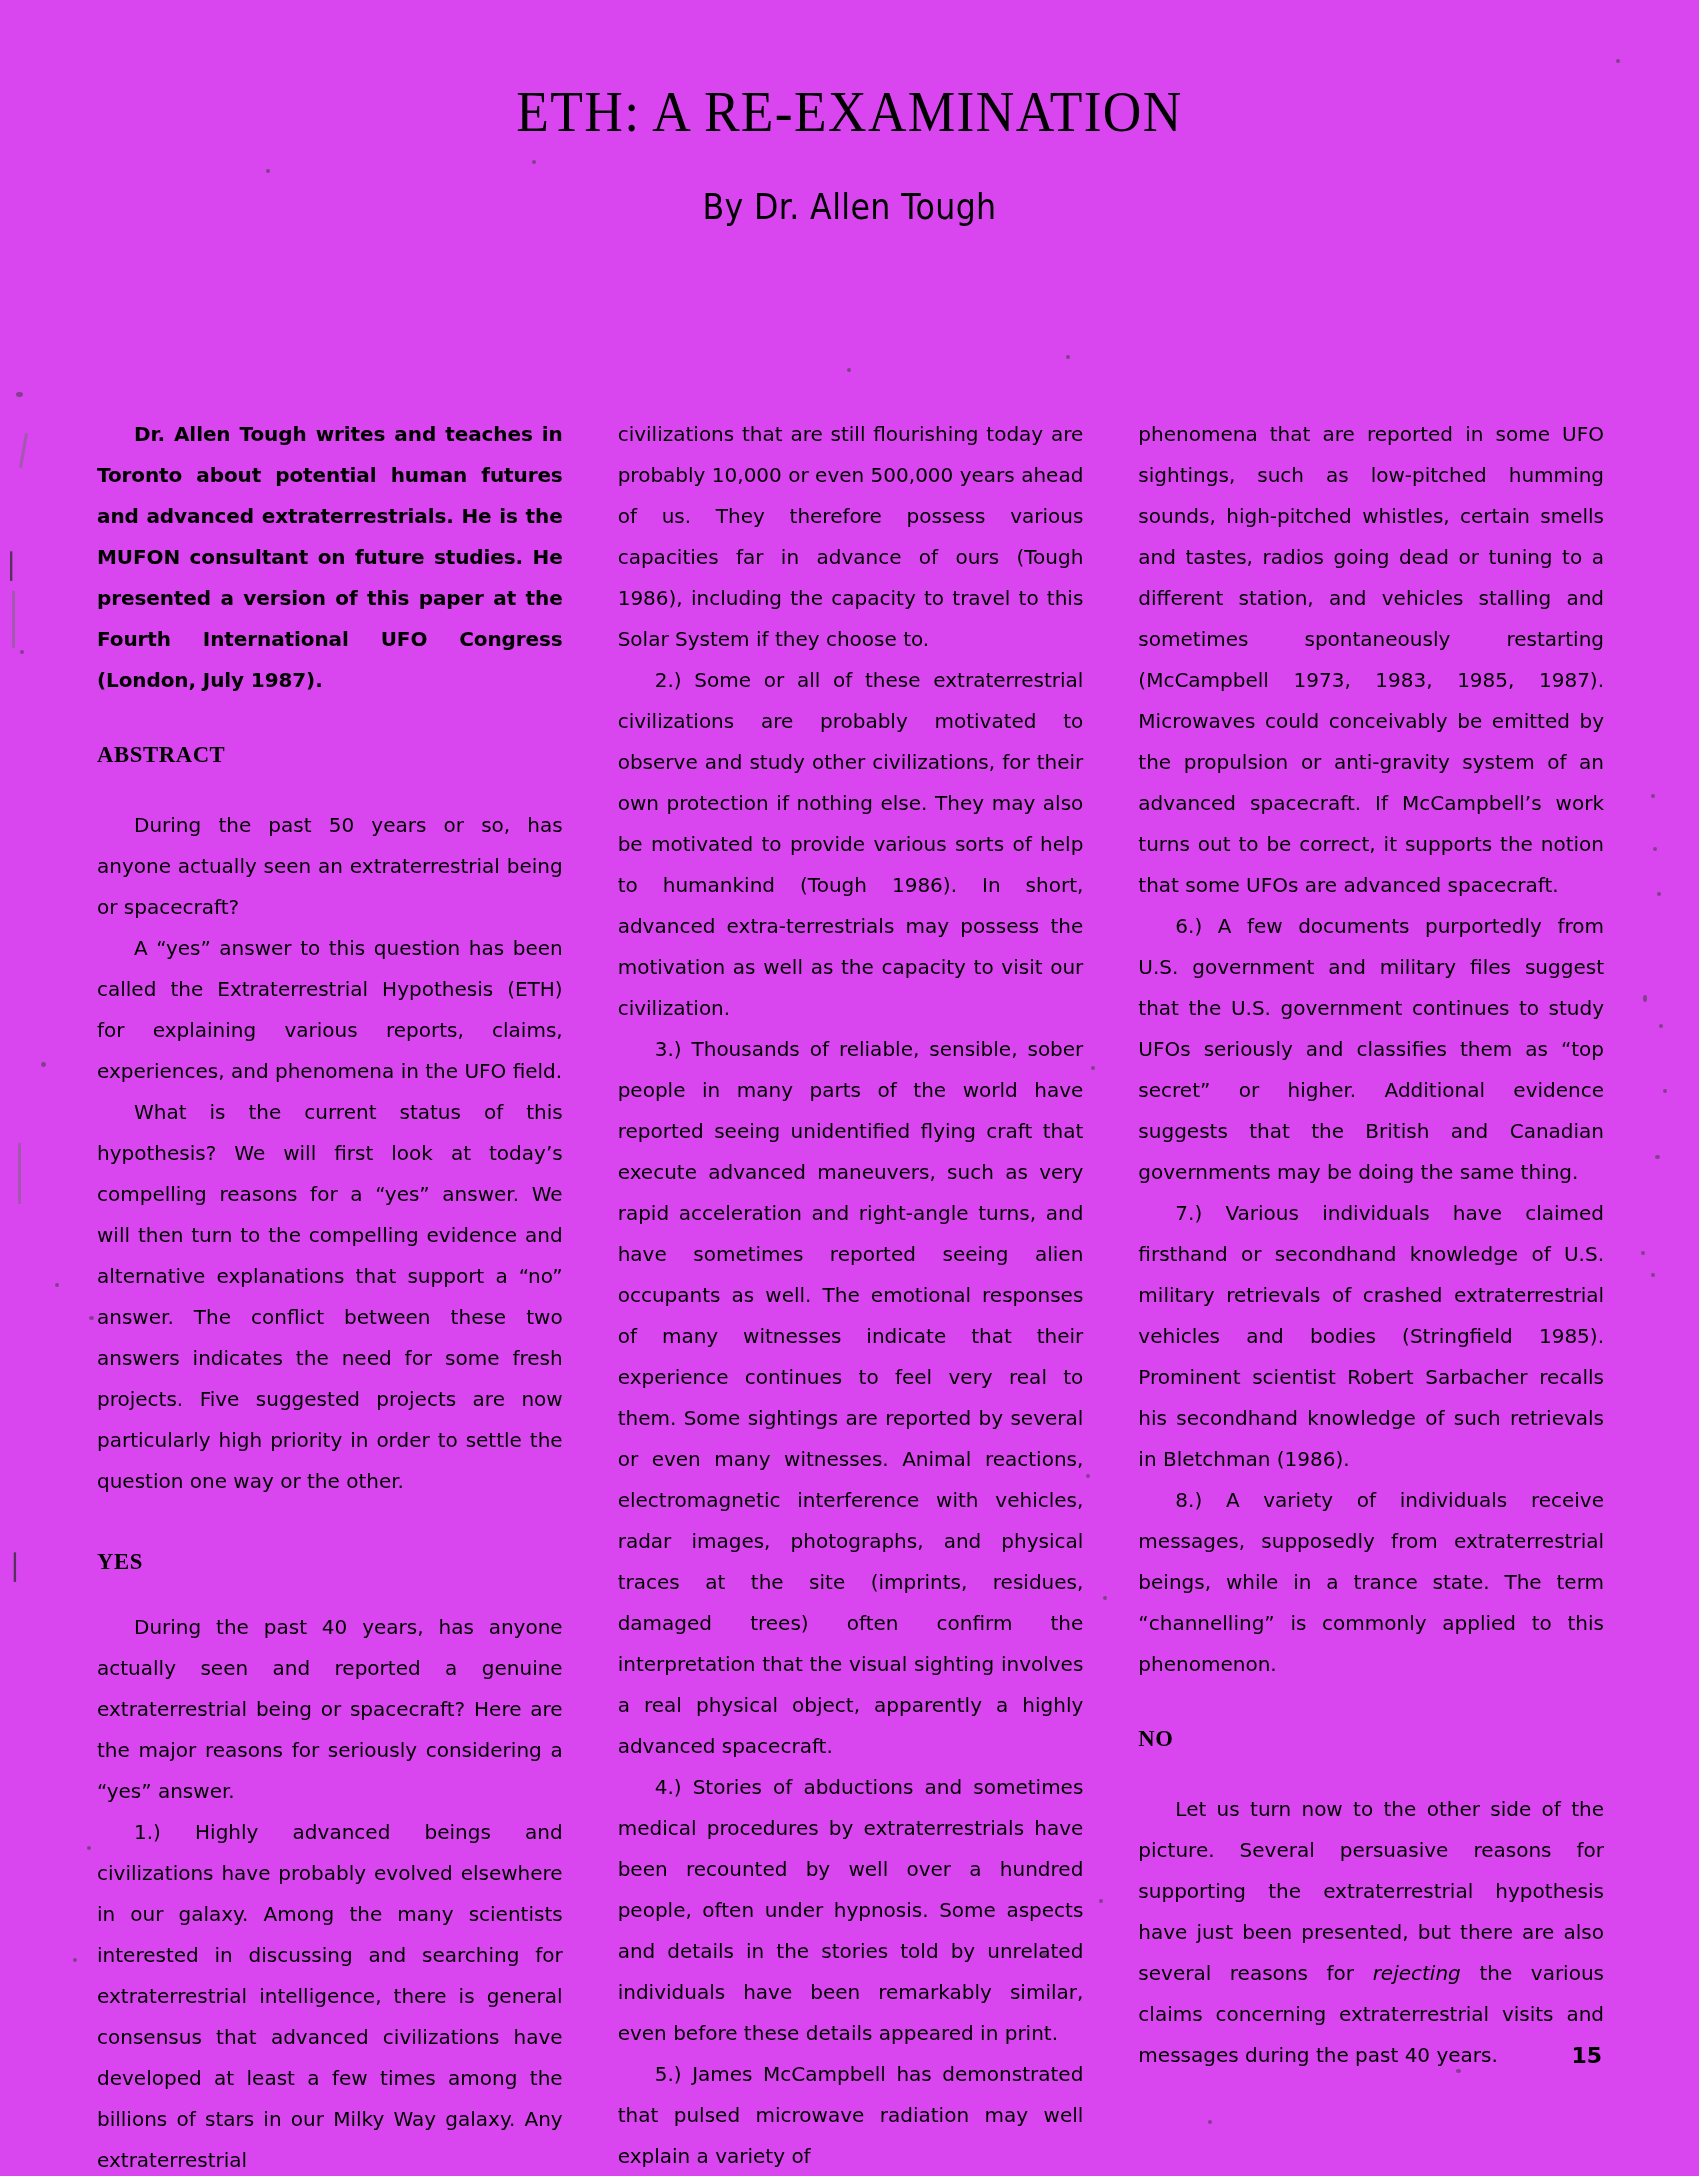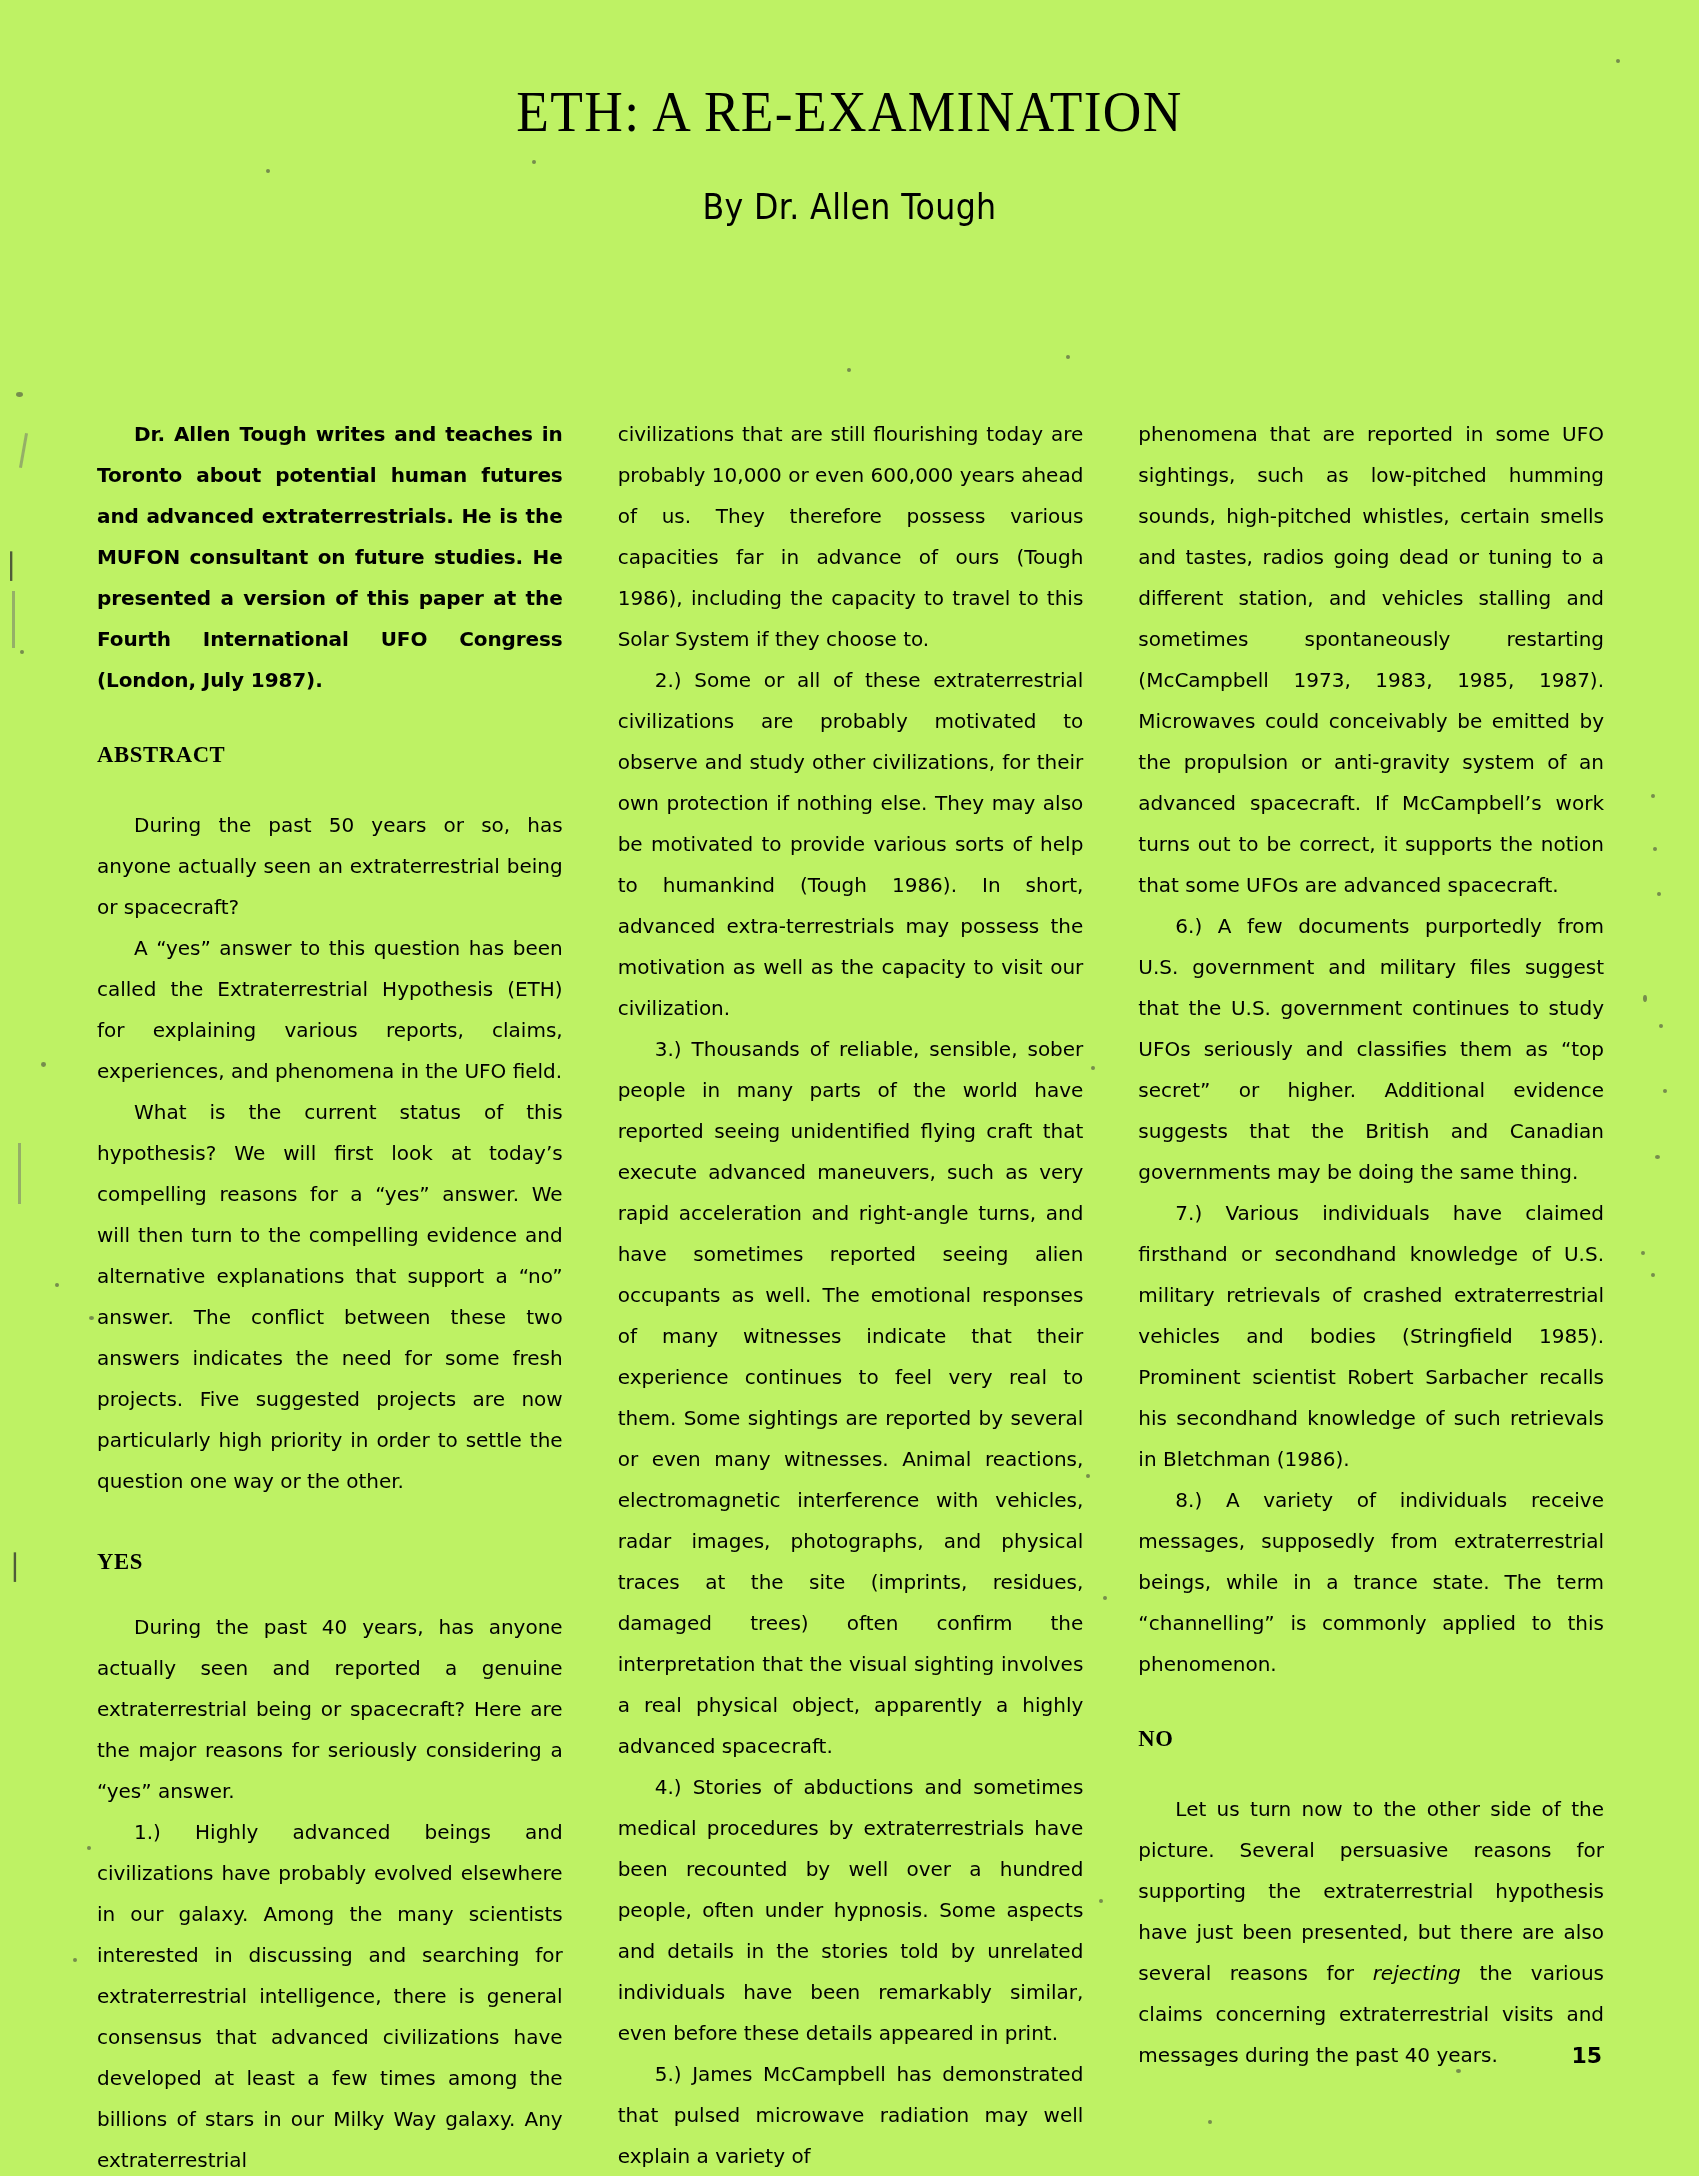--- a/index.html
+++ b/index.html
@@ -13,21 +13,21 @@
     position: relative;
     font-family: "DejaVu Sans", sans-serif;
     color: #000000;
     overflow: hidden;
   }
 
   
   #page {
     position: absolute;
     inset: 0;
-    background: #bef264;
+    background: #d946ef;
   }
 
   
   #speckles {
     position: absolute;
     inset: 0;
     pointer-events: none;
     z-index: 5;
   }
   .speck {
@@ -150,21 +150,21 @@
       <p>A “yes” answer to this question has been called the Extraterrestrial Hypothesis (ETH) for explaining various reports, claims, experiences, and phenomena in the UFO field.</p>
       <p>What is the current status of this hypothesis? We will first look at today’s compelling reasons for a “yes” answer. We will then turn to the compelling evidence and alternative explanations that support a “no” answer. The conflict between these two answers indicates the need for some fresh projects. Five suggested projects are now particularly high priority in order to settle the question one way or the other.</p>
 
       <h2 class="sec tight">YES</h2>
 
       <p>During the past 40 years, has anyone actually seen and reported a genuine extraterrestrial being or spacecraft? Here are the major reasons for seriously considering a “yes” answer.</p>
       <p>1.) Highly advanced beings and civilizations have probably evolved elsewhere in our galaxy. Among the many scientists interested in discussing and searching for extraterrestrial intelligence, there is general consensus that advanced civilizations have developed at least a few times among the billions of stars in our Milky Way galaxy. Any extraterrestrial</p>
     </div>
 
     <div class="col">
-      <p class="noindent">civilizations that are still flourishing today are probably 10,000 or even 600,000 years ahead of us. They therefore possess various capacities far in advance of ours (Tough 1986), including the capacity to travel to this Solar System if they choose to.</p>
+      <p class="noindent">civilizations that are still flourishing today are probably 10,000 or even 500,000 years ahead of us. They therefore possess various capacities far in advance of ours (Tough 1986), including the capacity to travel to this Solar System if they choose to.</p>
       <p>2.) Some or all of these extraterrestrial civilizations are probably motivated to observe and study other civilizations, for their own protection if nothing else. They may also be motivated to provide various sorts of help to humankind (Tough 1986). In short, advanced extra-terrestrials may possess the motivation as well as the capacity to visit our civilization.</p>
       <p>3.) Thousands of reliable, sensible, sober people in many parts of the world have reported seeing unidentified flying craft that execute advanced maneuvers, such as very rapid acceleration and right-angle turns, and have sometimes reported seeing alien occupants as well. The emotional responses of many witnesses indicate that their experience continues to feel very real to them. Some sightings are reported by several or even many witnesses. Animal reactions, electromagnetic interference with vehicles, radar images, photographs, and physical traces at the site (imprints, residues, damaged trees) often confirm the interpretation that the visual sighting involves a real physical object, apparently a highly advanced spacecraft.</p>
       <p>4.) Stories of abductions and sometimes medical procedures by extraterrestrials have been recounted by well over a hundred people, often under hypnosis. Some aspects and details in the stories told by unrelated individuals have been remarkably similar, even before these details appeared in print.</p>
       <p>5.) James McCampbell has demonstrated that pulsed microwave radiation may well explain a variety of</p>
     </div>
 
     <div class="col">
       <p class="noindent">phenomena that are reported in some UFO sightings, such as low-pitched humming sounds, high-pitched whistles, certain smells and tastes, radios going dead or tuning to a different station, and vehicles stalling and sometimes spontaneously restarting (McCampbell 1973, 1983, 1985, 1987). Microwaves could conceivably be emitted by the propulsion or anti-gravity system of an advanced spacecraft. If McCampbell’s work turns out to be correct, it supports the notion that some UFOs are advanced spacecraft.</p>
       <p>6.) A few documents purportedly from U.S. government and military files suggest that the U.S. government continues to study UFOs seriously and classifies them as “top secret” or higher. Additional evidence suggests that the British and Canadian governments may be doing the same thing.</p>
       <p>7.) Various individuals have claimed firsthand or secondhand knowledge of U.S. military retrievals of crashed extraterrestrial vehicles and bodies (Stringfield 1985). Prominent scientist Robert Sarbacher recalls his secondhand knowledge of such retrievals in Bletchman (1986).</p>

